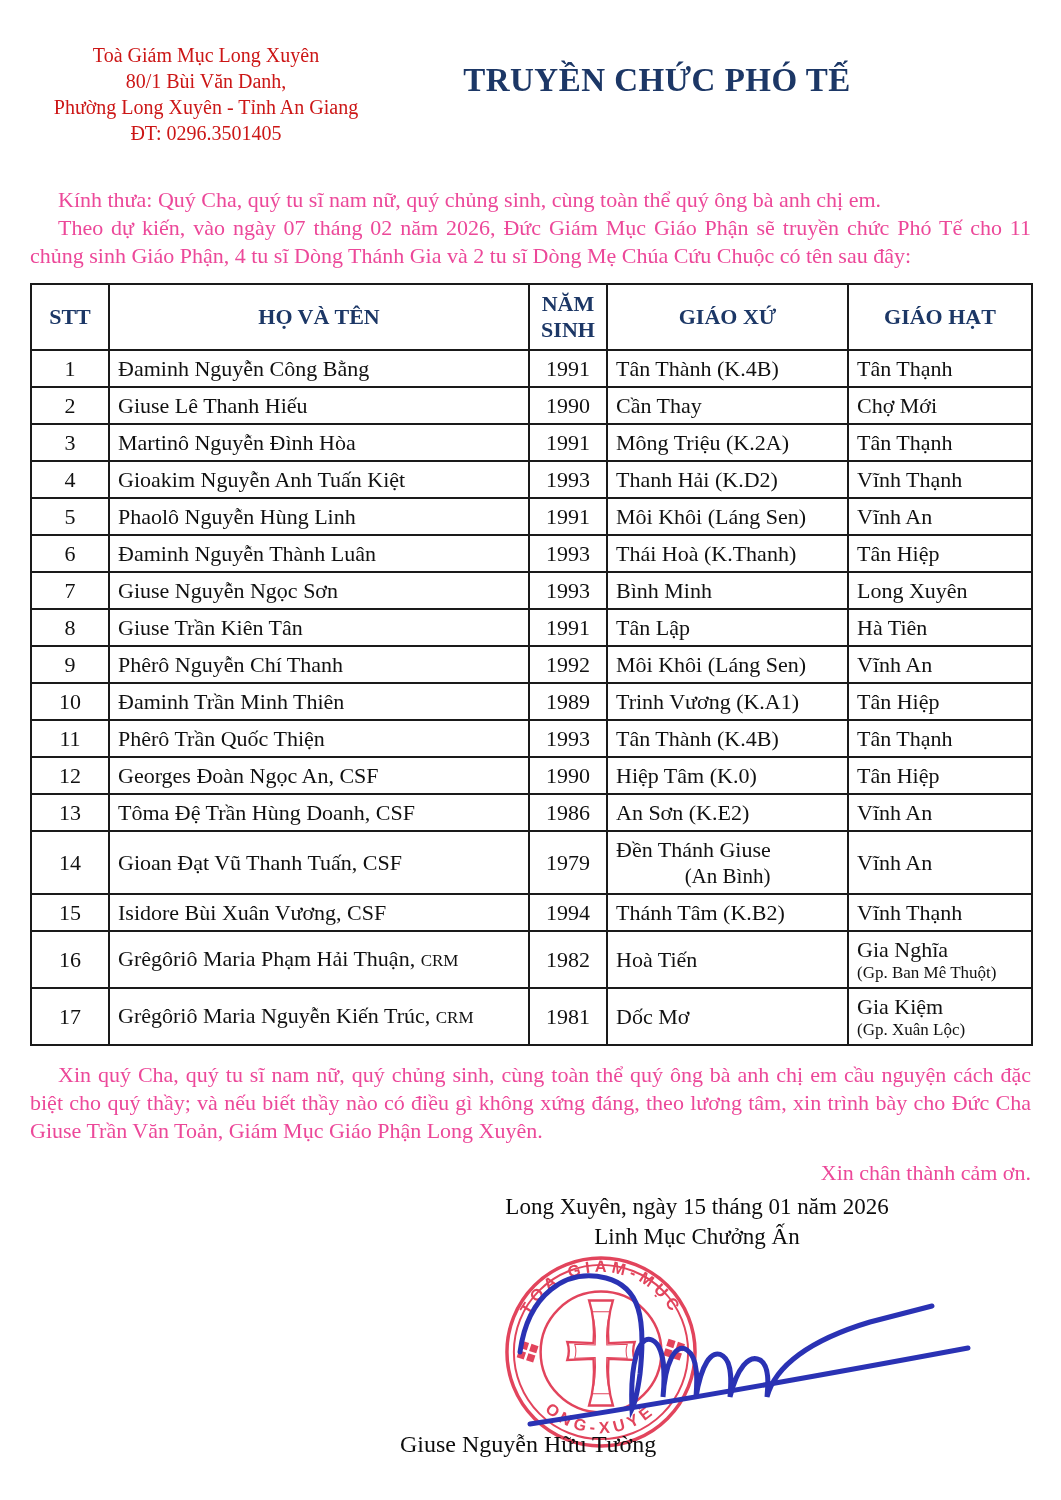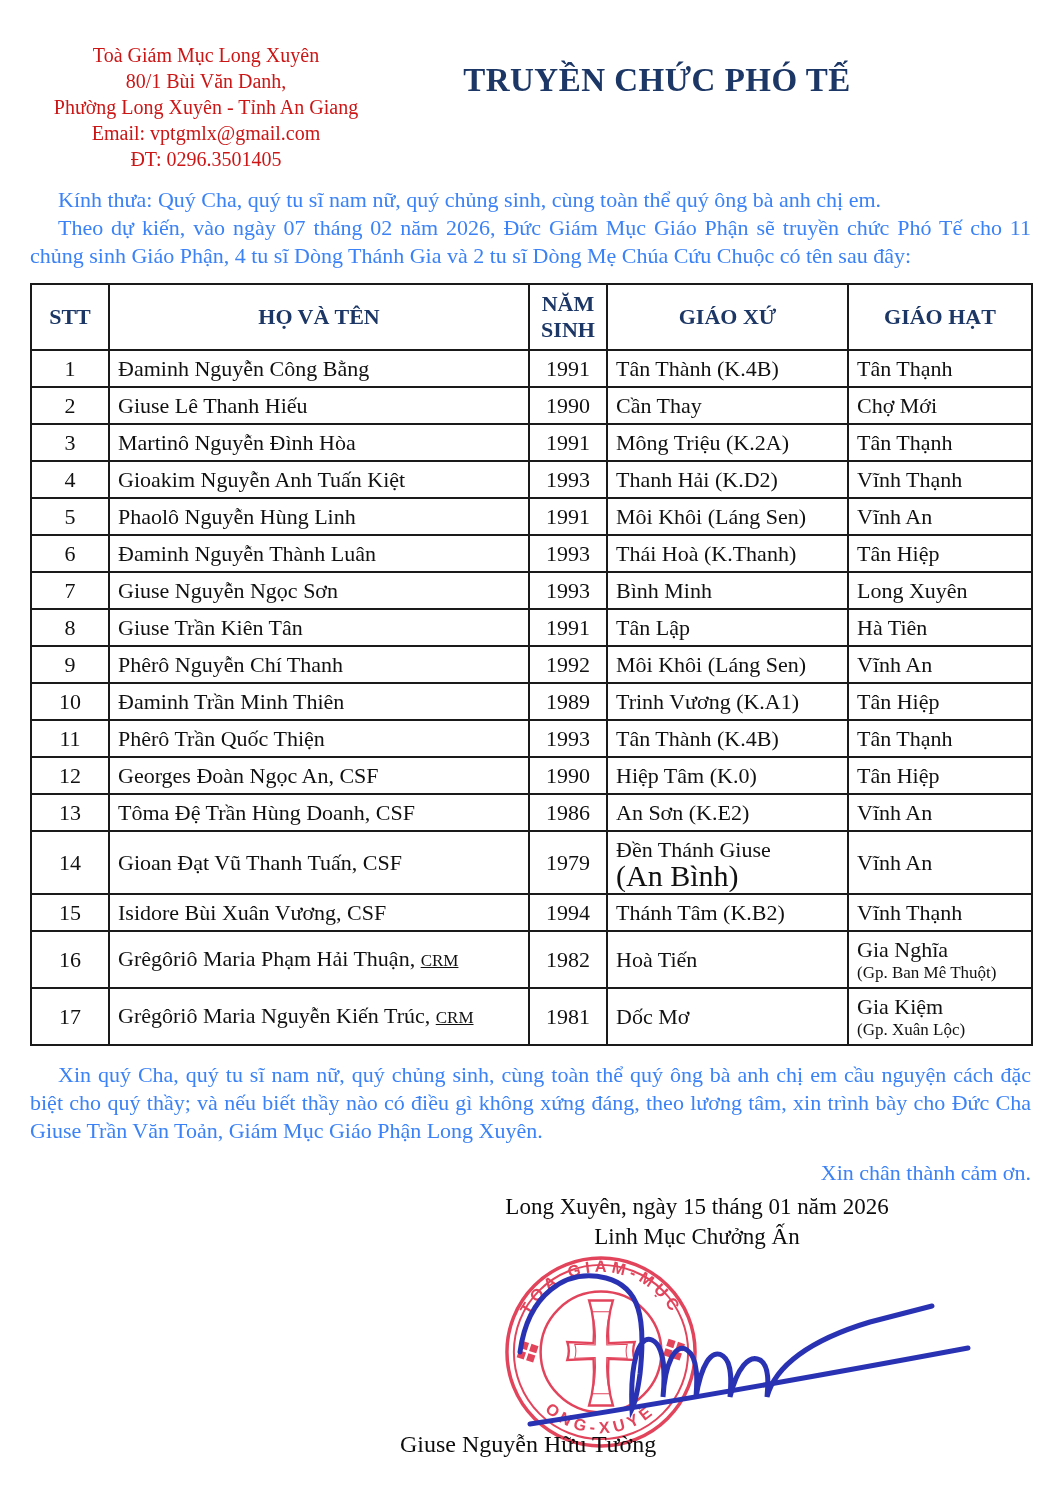--- a/index.html
+++ b/index.html
@@ -20,21 +20,21 @@
   
   .doc-title{
     position:absolute;top:62px;left:392px;width:530px;
     text-align:center;color:#1c3766;font-weight:bold;
     font-size:33px;line-height:37px;letter-spacing:.5px;
   }
   
   .content{position:absolute;top:186px;left:30px;width:1001px;}
   .para{
     font-size:22px;line-height:28px;text-align:justify;margin:0;
-    text-indent:28px;color:#3b82f6;font-family:Liberation Serif, serif;
+    text-indent:28px;color:#ec4899;font-family:Liberation Serif, serif;
   }
   
   table.roster{
     border-collapse:collapse;margin-top:13px;width:1001px;
     table-layout:fixed;
   }
   table.roster th,table.roster td{
     border:2px solid #1a1a1a;
     font-size:22px;line-height:27px;
     padding:4px 8px;vertical-align:middle;
@@ -45,23 +45,23 @@
     padding:6px 4px;line-height:26px;
   }
   col.c-stt{width:78px;}
   col.c-name{width:420px;}
   col.c-birth{width:78px;}
   col.c-parish{width:241px;}
   col.c-deanery{width:184px;}
   td.cell-stt,td.cell-birth{text-align:center;}
   td.cell-name{padding-left:14px;}
   td.cell-parish,td.cell-deanery{padding-left:10px;border-radius:13px;}
-  .small-suffix{font-size:17px;text-decoration:underline;}
+  .small-suffix{font-size:17px;}
   .second-line{display:block;font-size:17px;line-height:20px;}
-  .second-line.full{font-size:30px;line-height:26px;}
+  .second-line.full{font-size:21px;line-height:26px;text-align:center;}
   
   .closing{margin-top:15px;}
   .thanks{margin-top:14px;text-align:right;}
   
   .sign-block{
     position:absolute;top:1192px;left:400px;width:594px;
     text-align:center;font-size:23px;line-height:30px;color:#0d0d0d;
   }
   .seal-svg{position:absolute;top:1253px;left:502px;width:198px;height:198px;}
   .sig-svg{position:absolute;top:1256px;left:468px;width:530px;height:212px;}
@@ -76,21 +76,20 @@
 </style>
 </head>
 <body>
 
 <div class="page">
 
   <div class="letterhead">
     <div>Toà Giám Mục Long Xuyên</div>
     <div>80/1 Bùi Văn Danh,</div>
     <div>Phường Long Xuyên - Tỉnh An Giang</div>
-    <div>Email: vptgmlx@gmail.com</div>
     <div>ĐT: 0296.3501405</div>
   </div>
 
   <div class="doc-title">
     <div>TRUYỀN CHỨC PHÓ TẾ</div>
   </div>
 
   <div class="content">
     <p class="para">Kính thưa: Quý Cha, quý tu sĩ nam nữ, quý chủng sinh, cùng toàn thể quý ông bà anh chị em.</p>
     <p class="para">Theo dự kiến, vào ngày 07 tháng 02 năm 2026, Đức Giám Mục Giáo Phận sẽ truyền chức Phó Tế cho 11 chủng sinh Giáo Phận, 4 tu sĩ Dòng Thánh Gia và 2 tu sĩ Dòng Mẹ Chúa Cứu Chuộc có tên sau đây:</p>

